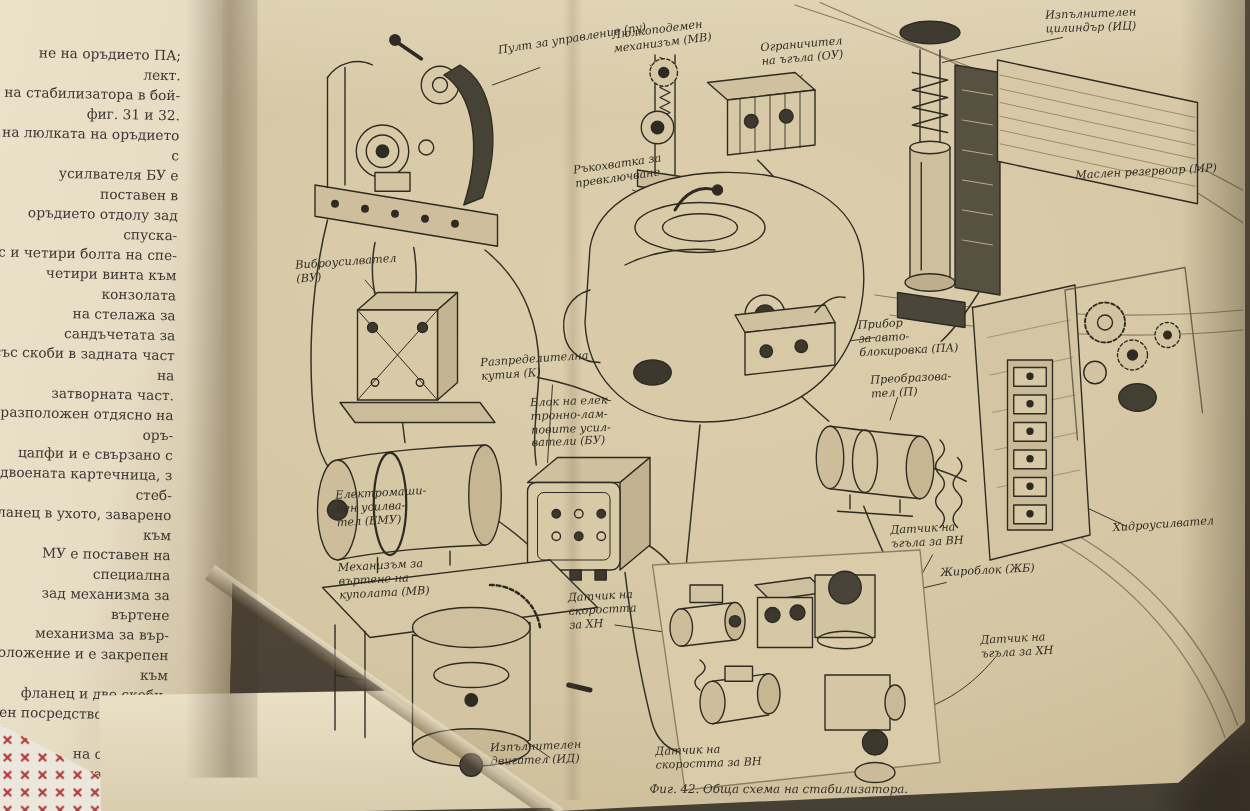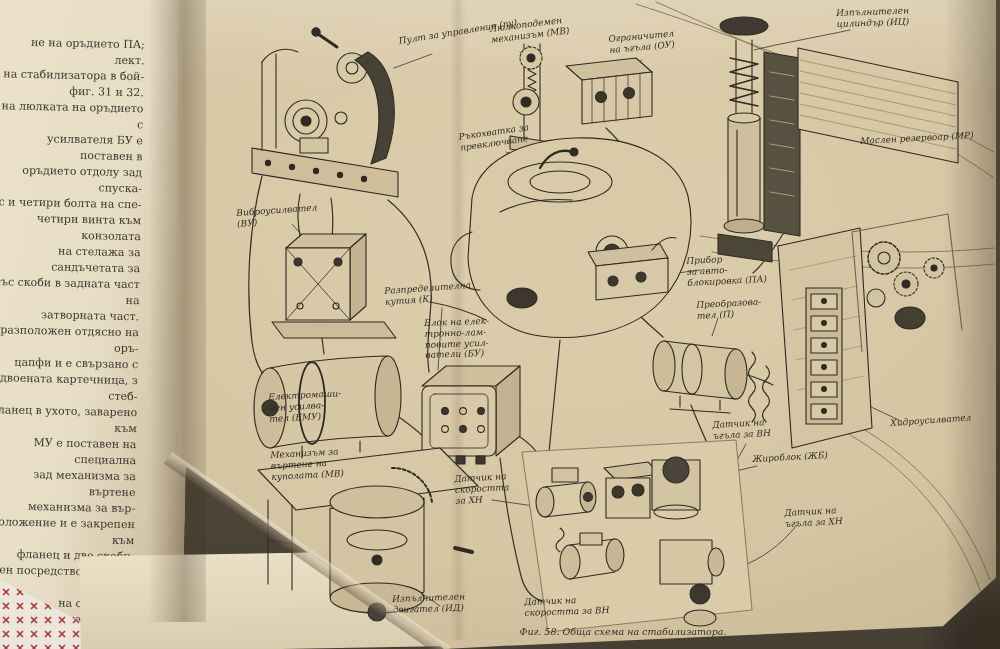--- a/index.html
+++ b/index.html
@@ -391,20 +391,20 @@
     <div class="lbl" style="left:524px;top:597px;width:115px;transform:rotate(-2deg);">Датчик на
 скоростта за ВН</div>
     <div class="lbl" style="left:712px;top:420px;width:95px;transform:rotate(-3deg);">Датчик на
 ъгъла за ВН</div>
     <div class="lbl" style="left:752px;top:454px;width:110px;transform:rotate(-3deg);">Жироблок (ЖБ)</div>
     <div class="lbl" style="left:784px;top:508px;width:95px;transform:rotate(-3deg);">Датчик на
 ъгъла за ХН</div>
     <div class="lbl" style="left:890px;top:418px;width:110px;transform:rotate(-4deg);">Хидроусилвател</div>
   </div>
 
-  <div class="caption">Фиг. 58. Обща схема на стабилизатора.</div>
+  <div class="caption">Фиг. 42. Обща схема на стабилизатора.</div>
 
   <div class="gutter-shadow"></div>
   <div class="mid-crease"></div>
   <div class="diag-crease"></div>
   <div class="right-curl"></div>
 
 </div>
 
 </body></html>

